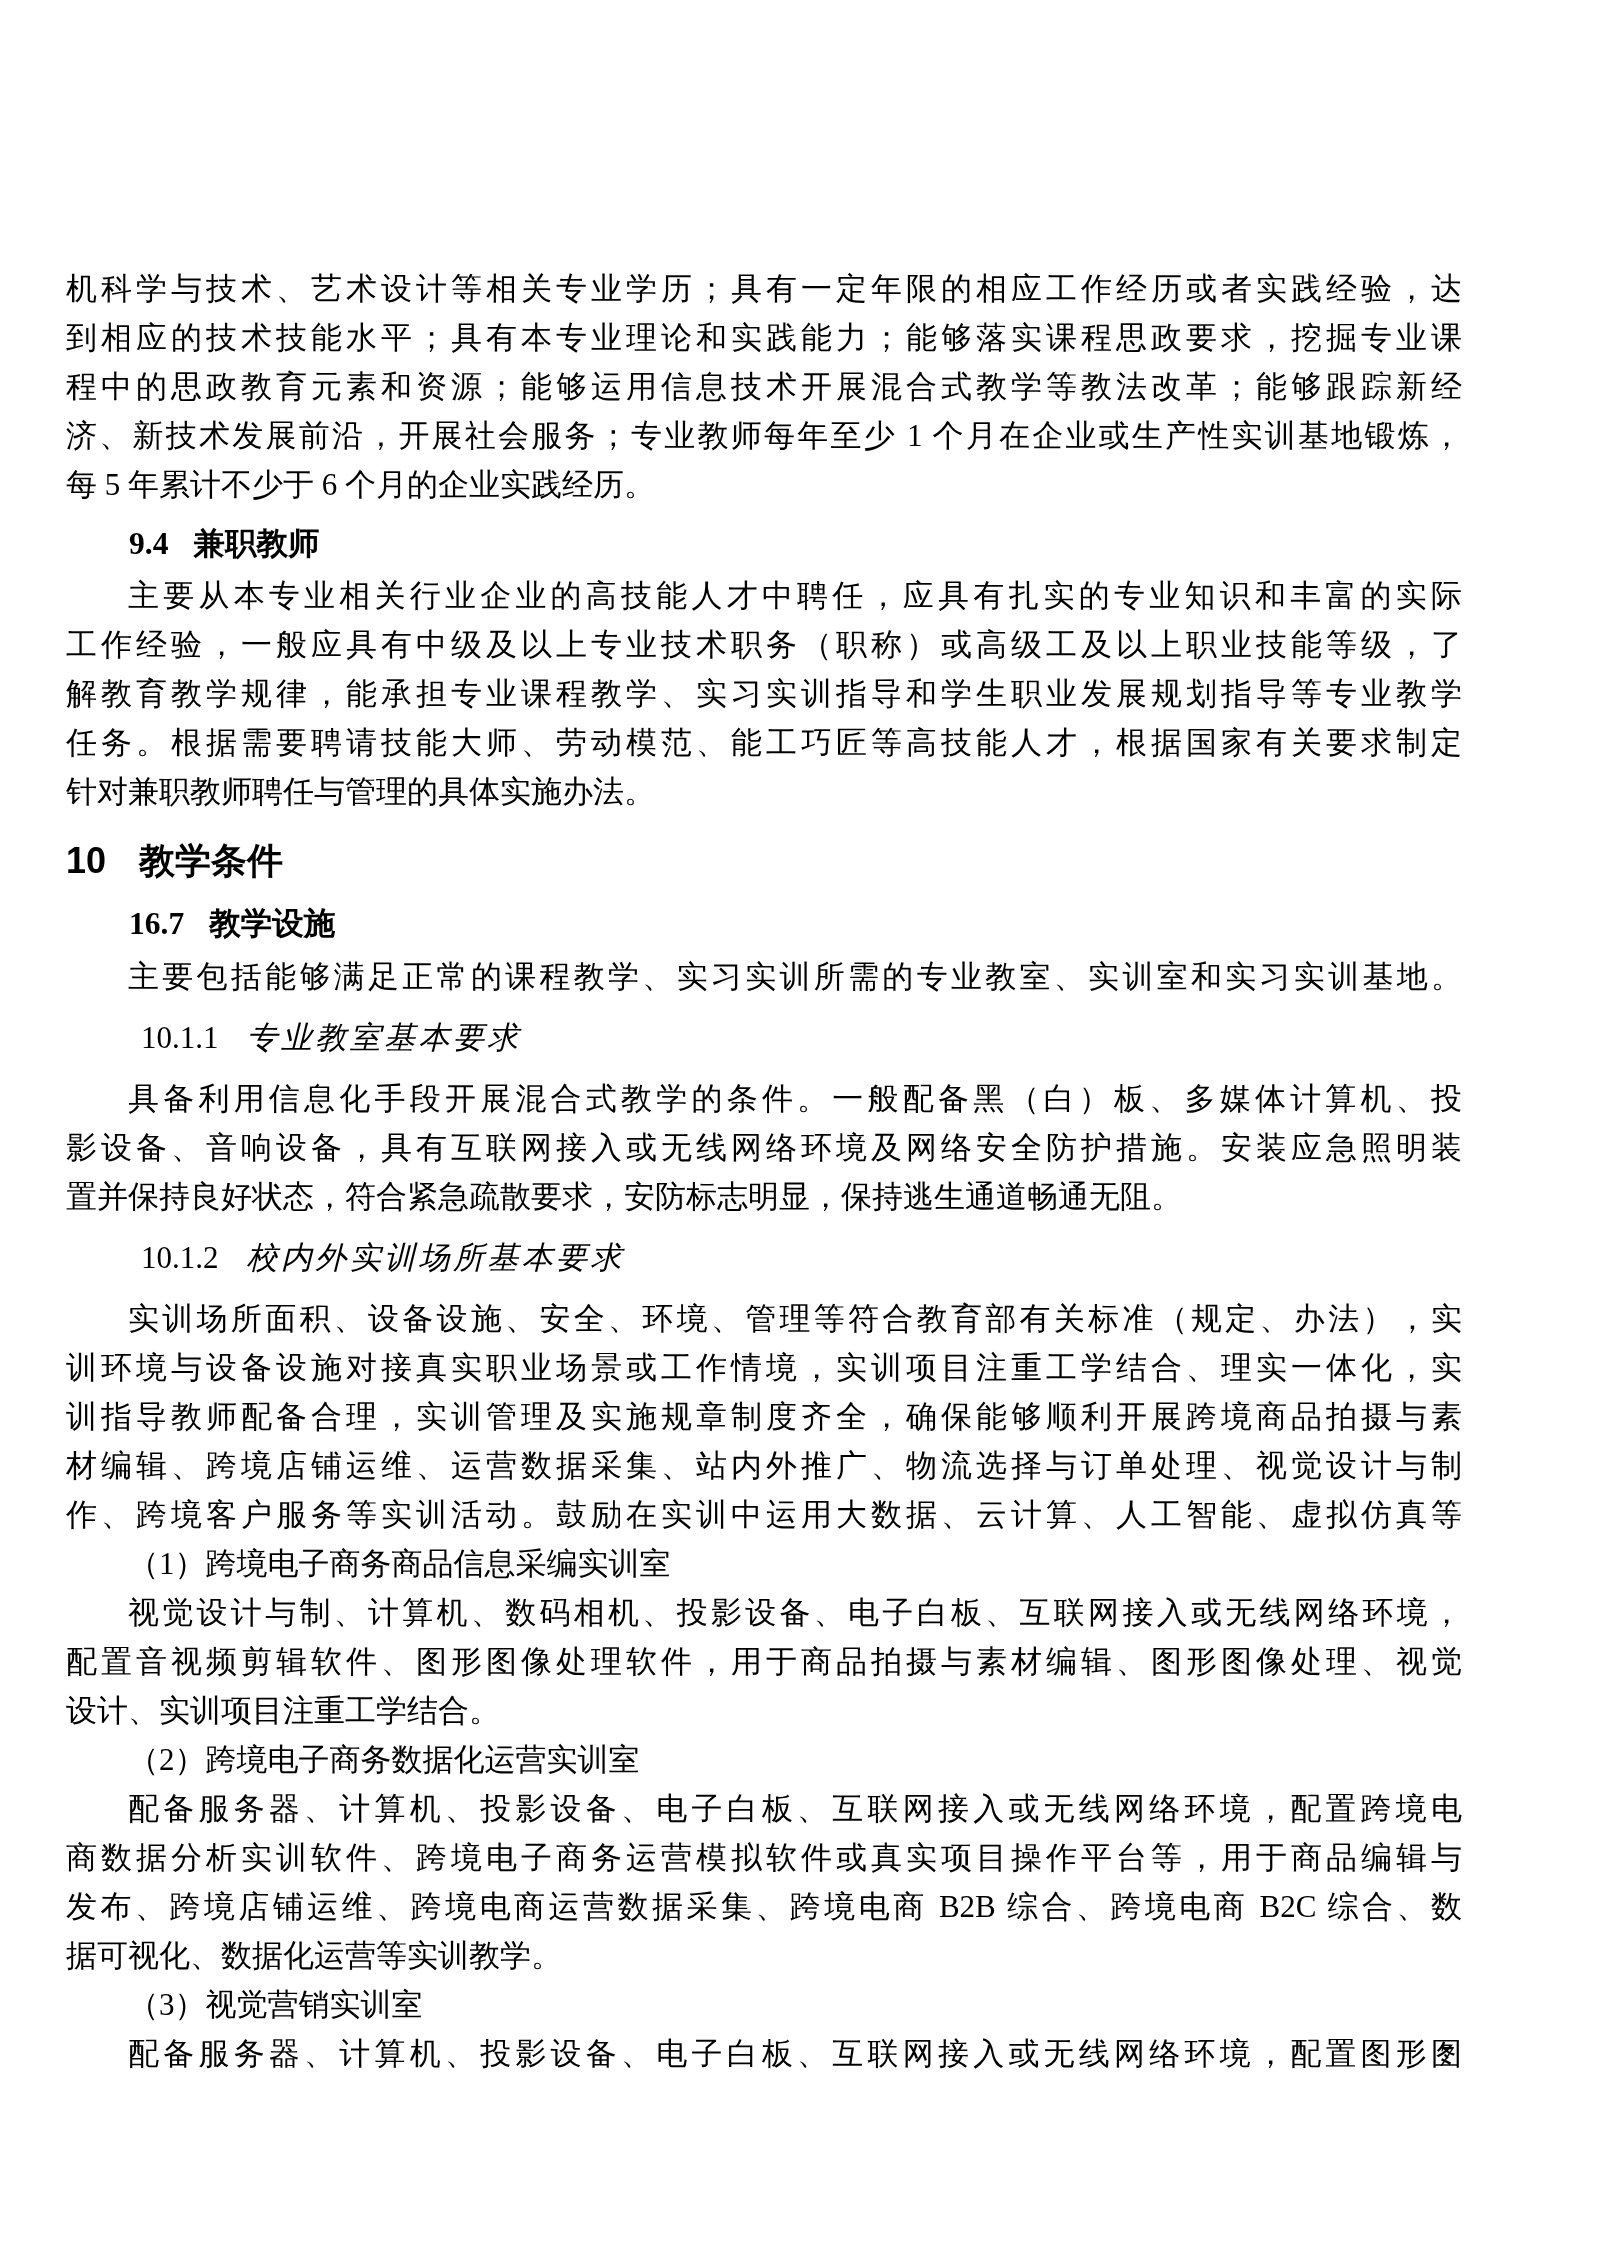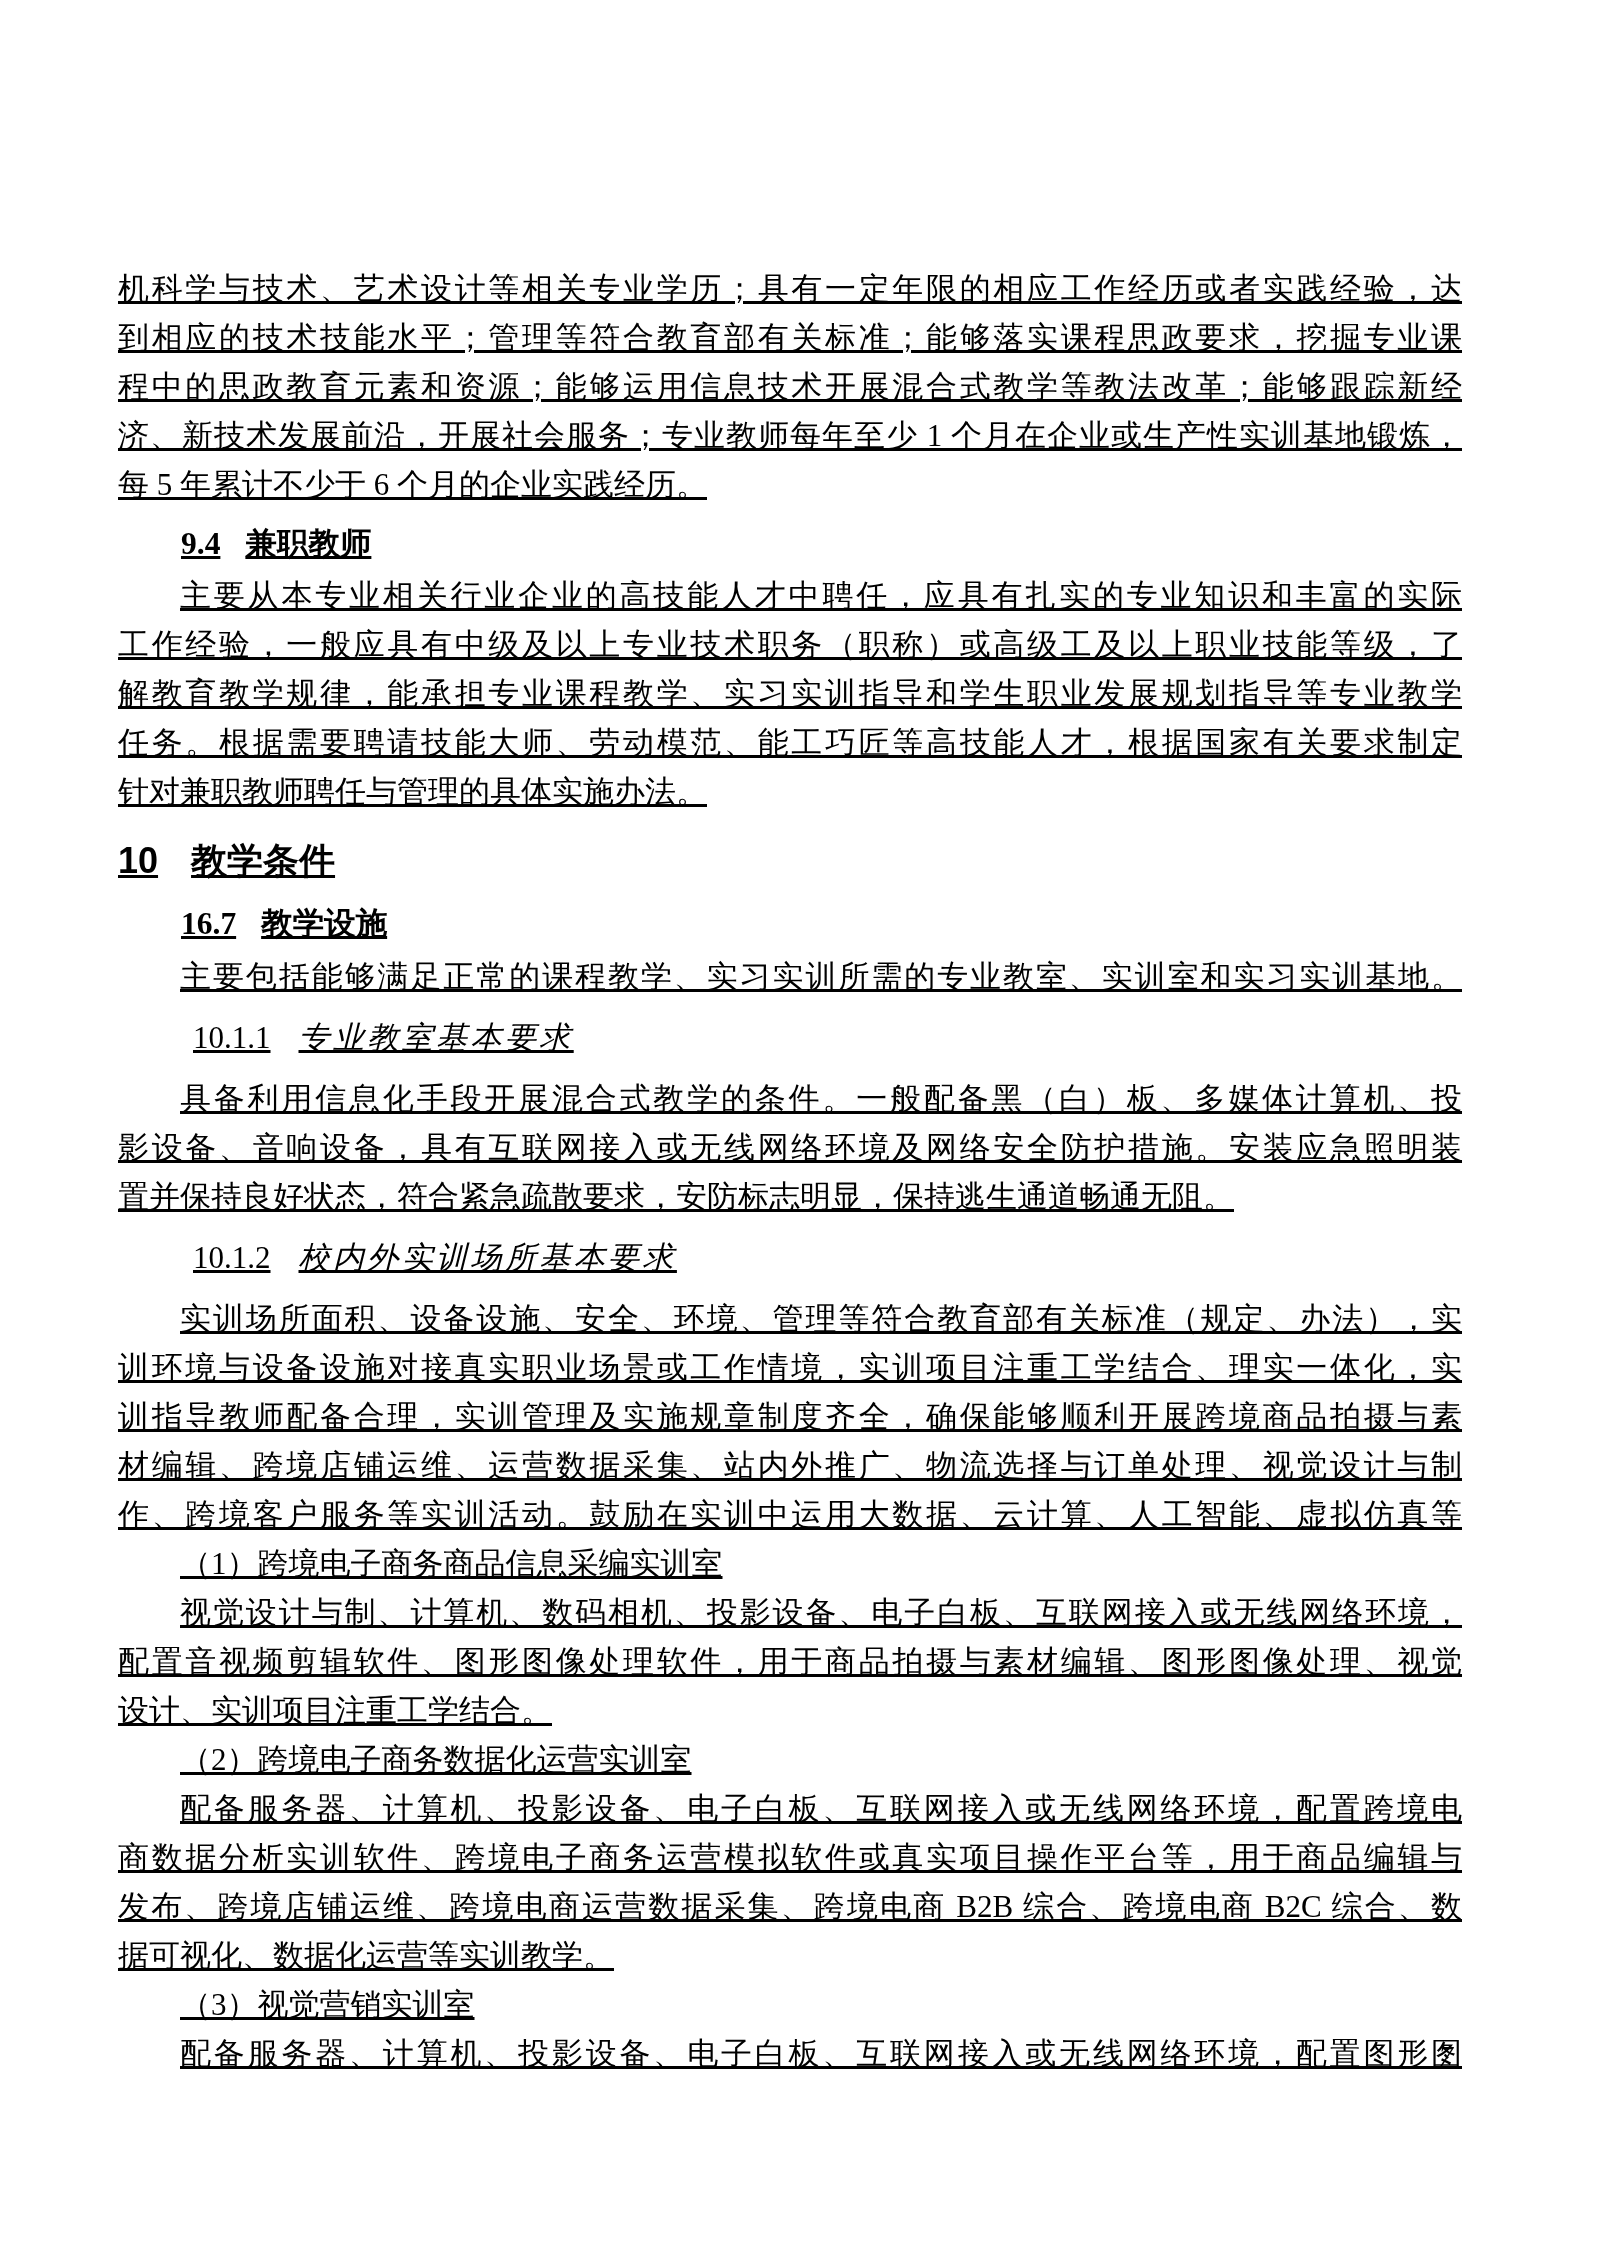--- a/index.html
+++ b/index.html
@@ -9,22 +9,21 @@
   }
   body {
     width: 1622px;
     height: 2261px;
     position: relative;
     overflow: hidden;
     color: #000000;
     font-family: "Liberation Serif", "DejaVu Serif", serif;
   }
   .doc {
-    padding: 264px 160px 0 118px;
-    text-decoration: underline;
+    padding: 264px 160px 0 66px;
   }
   
   .para { margin: 0; }
   .line {
     font-size: 31px;
     line-height: 49px;
     height: 49px;
     text-align: justify;
     text-align-last: left;
     overflow: hidden;
@@ -78,21 +77,21 @@
     font-style: italic;
     font-family: "Liberation Serif", "DejaVu Serif", serif;
   }
 </style>
 </head>
 <body>
 
 <div class="doc">
     <div class="para">
       <div class="line fill">机科学与技术、艺术设计等相关专业学历；具有一定年限的相应工作经历或者实践经验，达</div>
-      <div class="line fill">到相应的技术技能水平；管理等符合教育部有关标准；能够落实课程思政要求，挖掘专业课</div>
+      <div class="line fill">到相应的技术技能水平；具有本专业理论和实践能力；能够落实课程思政要求，挖掘专业课</div>
       <div class="line fill">程中的思政教育元素和资源；能够运用信息技术开展混合式教学等教法改革；能够跟踪新经</div>
       <div class="line fill">济、新技术发展前沿，开展社会服务；专业教师每年至少 1 个月在企业或生产性实训基地锻炼，</div>
       <div class="line">每 5 年累计不少于 6 个月的企业实践经历。</div>
     </div>
     <div class="heading2"><span class="hnum">9.4</span><span class="htitle">兼职教师</span></div>
     <div class="para">
       <div class="line fill indent">主要从本专业相关行业企业的高技能人才中聘任，应具有扎实的专业知识和丰富的实际</div>
       <div class="line fill">工作经验，一般应具有中级及以上专业技术职务（职称）或高级工及以上职业技能等级，了</div>
       <div class="line fill">解教育教学规律，能承担专业课程教学、实习实训指导和学生职业发展规划指导等专业教学</div>
       <div class="line fill">任务。根据需要聘请技能大师、劳动模范、能工巧匠等高技能人才，根据国家有关要求制定</div>

